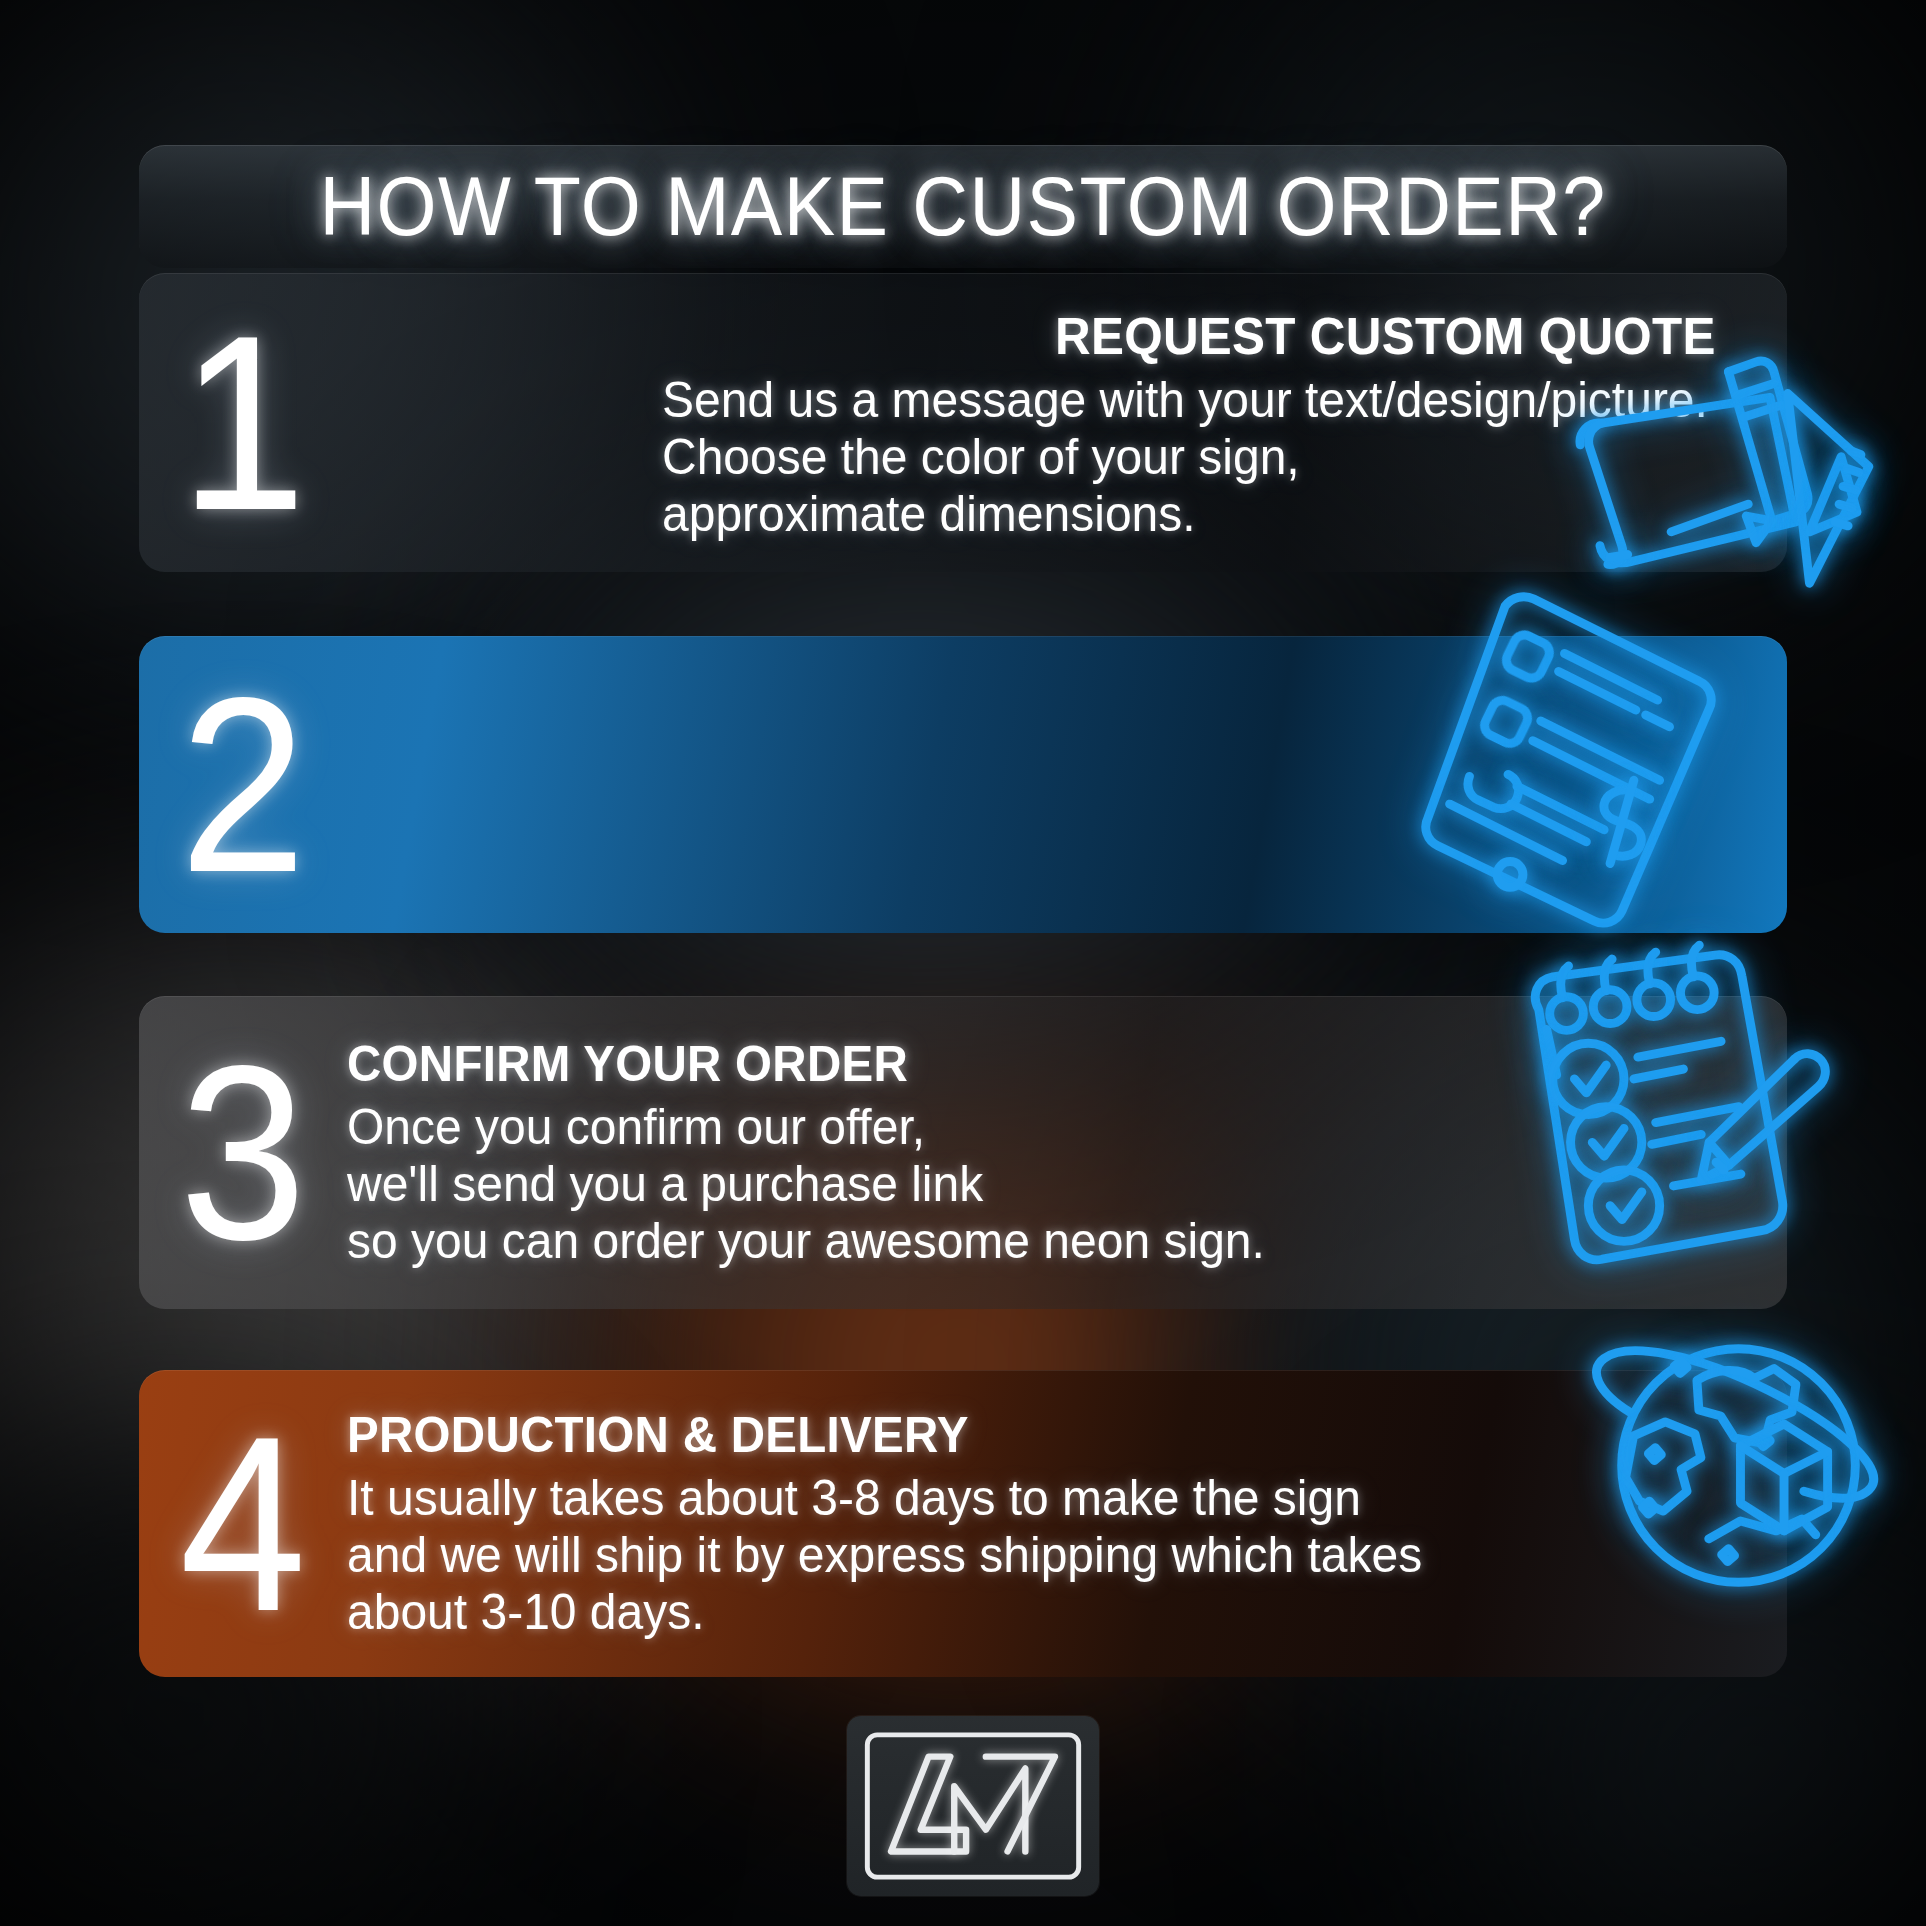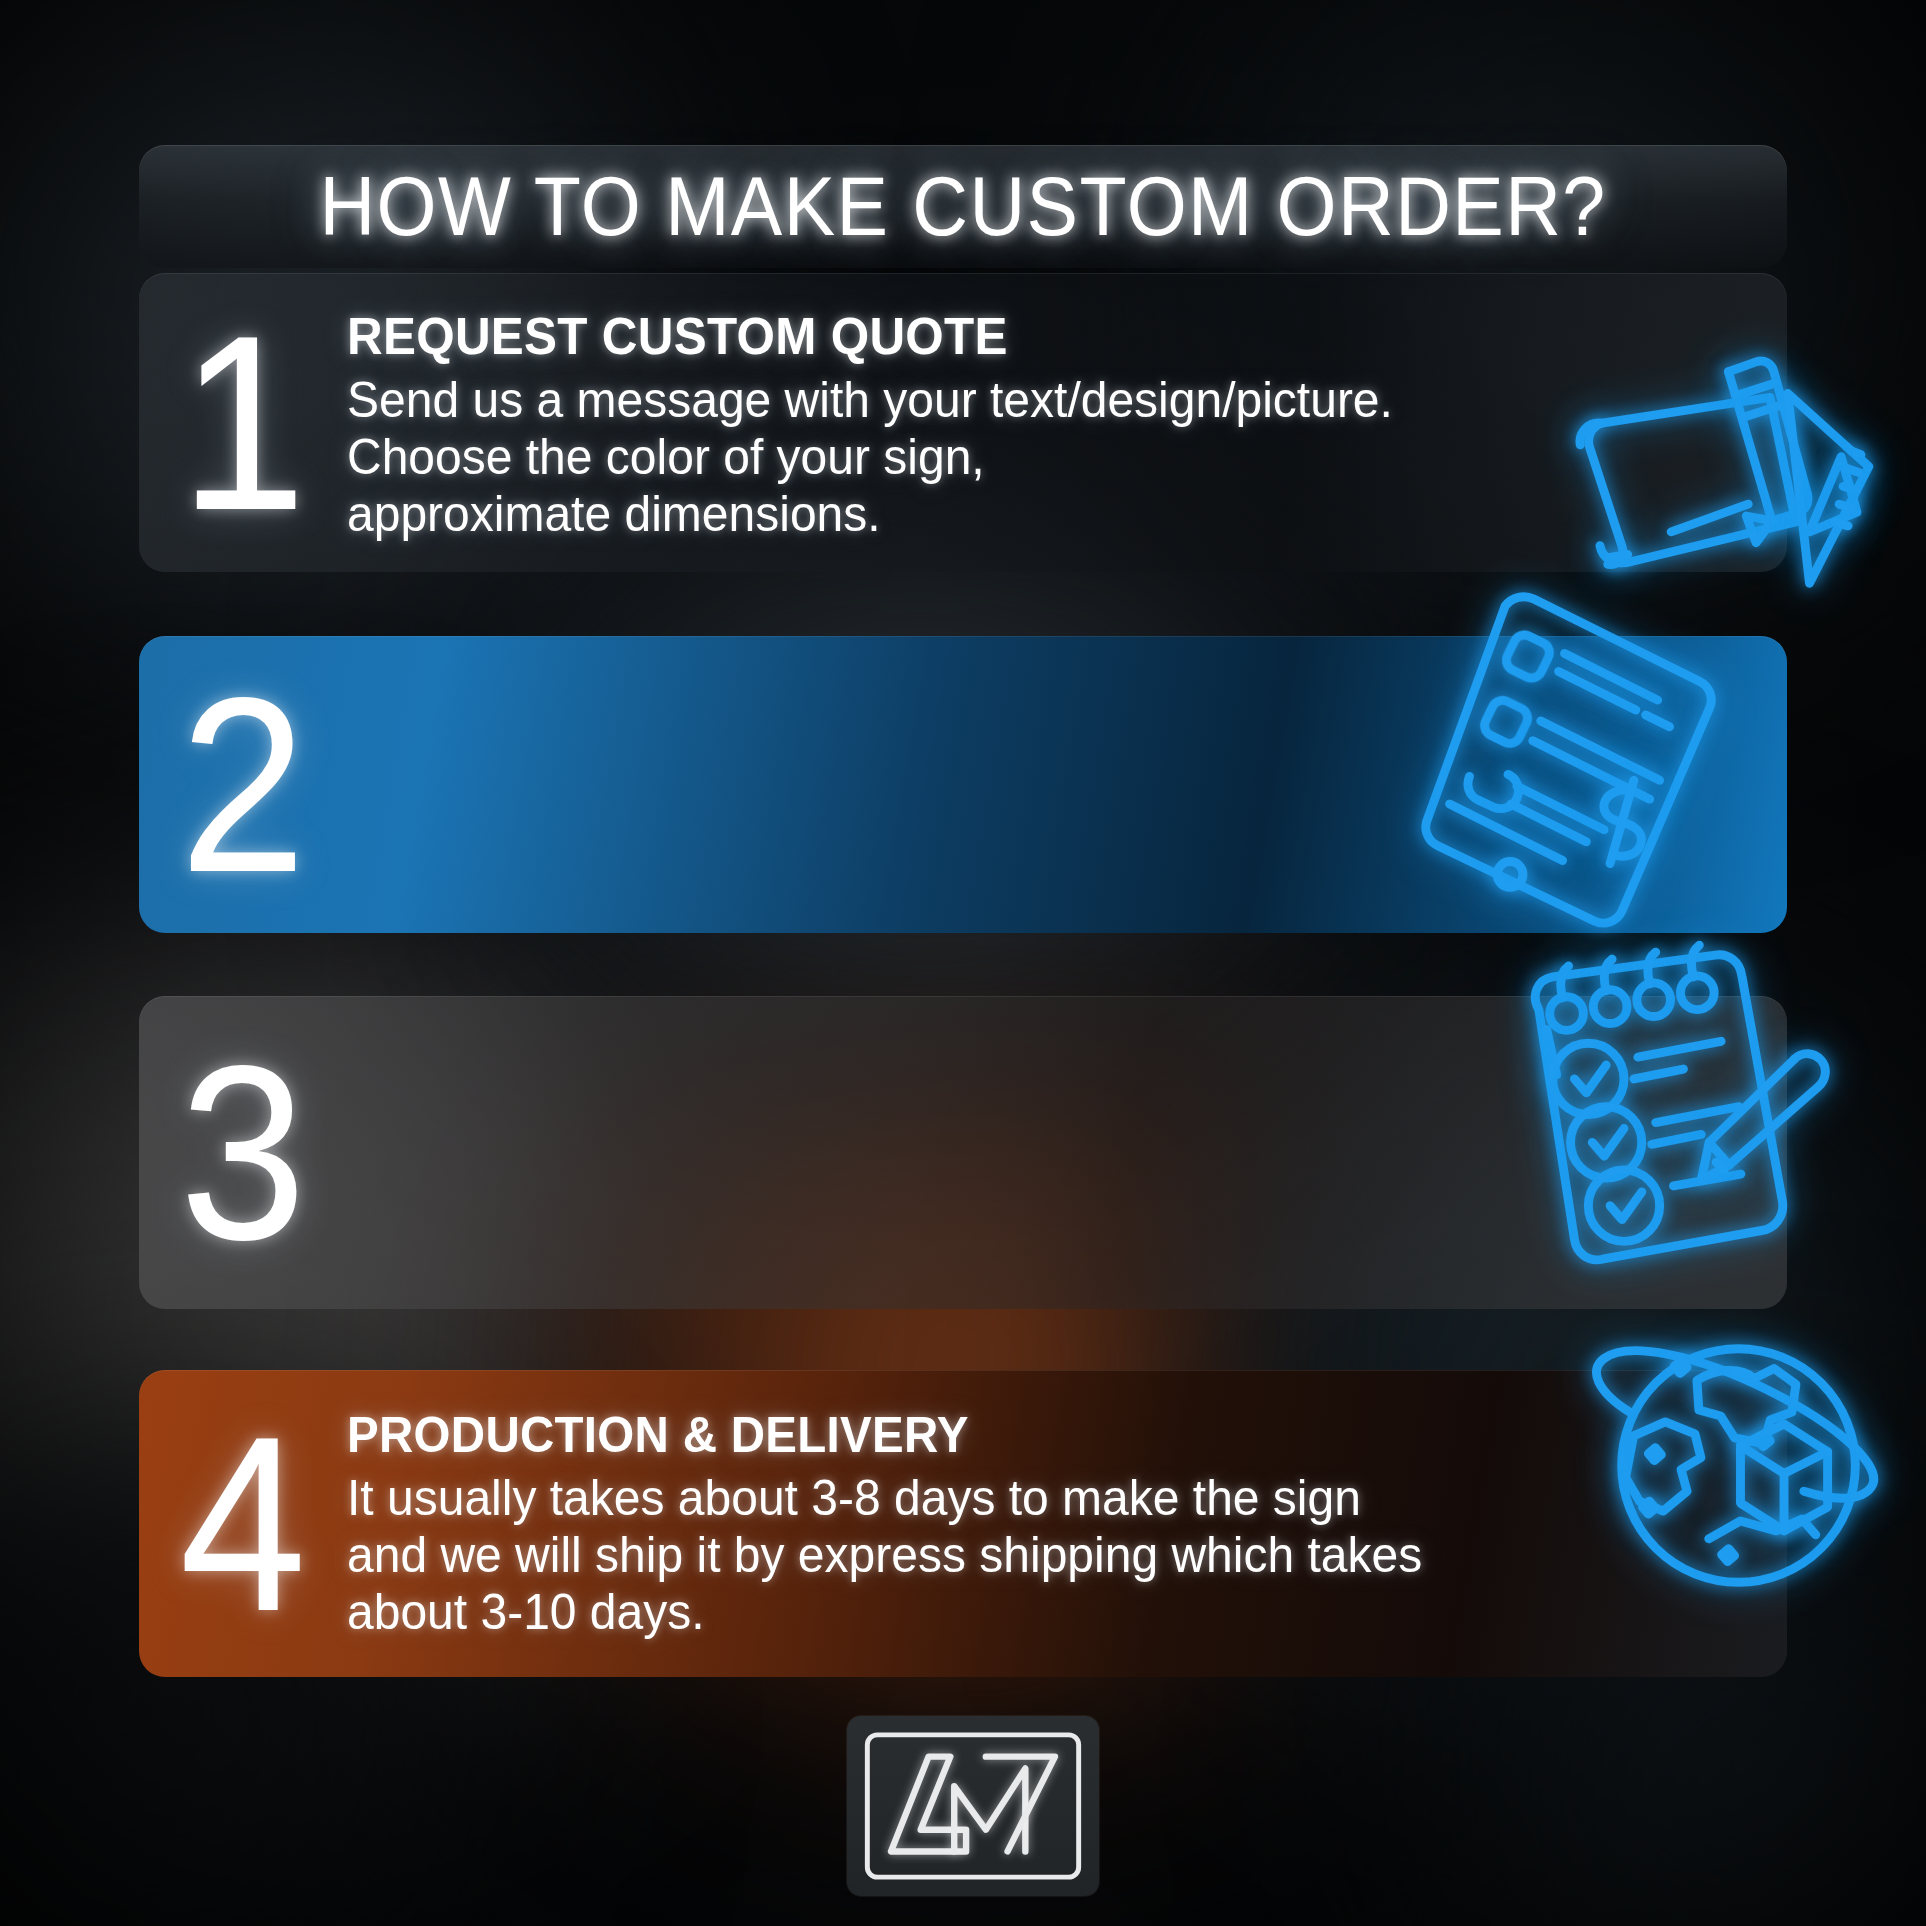--- a/index.html
+++ b/index.html
@@ -88,21 +88,21 @@
     transform:scaleX(.95); transform-origin:left center;
   }
   .step-desc{
     color:#ffffff; font-weight:300; font-size:50px; line-height:1.14;
     text-shadow:0 0 9px rgba(255,255,255,.42), 0 0 24px rgba(175,205,230,.28);
     transform:scaleX(.96); transform-origin:left center;
   }
   .step-desc .ln{ display:block; white-space:nowrap; }
 
   
-  #card1 .body{ padding-top:4px; }
+  #card1 .body{ padding-top:4px;align-items:flex-end; }
   #card1 .step-title{ font-size:52px; }
   #card1 .step-desc{ font-size:50px; }
   #card2 .step-title{ font-size:50px; }
   #card2 .step-desc{ font-size:50px; }
   #card3 .step-title{ font-size:50px; }
   #card3 .step-desc{ font-size:50px; }
   #card4 .step-title{ font-size:50px; }
   #card4 .step-desc{ font-size:50px; }
 
   
@@ -166,20 +166,28 @@
 
   <div class="card" id="card2">
     <div class="inner">
       <div class="num">2</div>
     </div>
   </div>
 
   <div class="card" id="card3">
     <div class="inner">
       <div class="num">3</div>
+      <div class="body">
+        <div class="step-title">CONFIRM YOUR ORDER</div>
+        <div class="step-desc">
+          <span class="ln">Once you confirm our offer,</span>
+          <span class="ln">we'll send you a purchase link</span>
+          <span class="ln">so you can order your awesome neon sign.</span>
+        </div>
+      </div>
     </div>
   </div>
 
   <div class="card" id="card4">
     <div class="inner">
       <div class="num">4</div>
       <div class="body">
         <div class="step-title">PRODUCTION &amp; DELIVERY</div>
         <div class="step-desc">
           <span class="ln">It usually takes about 3-8 days to make the sign</span>

